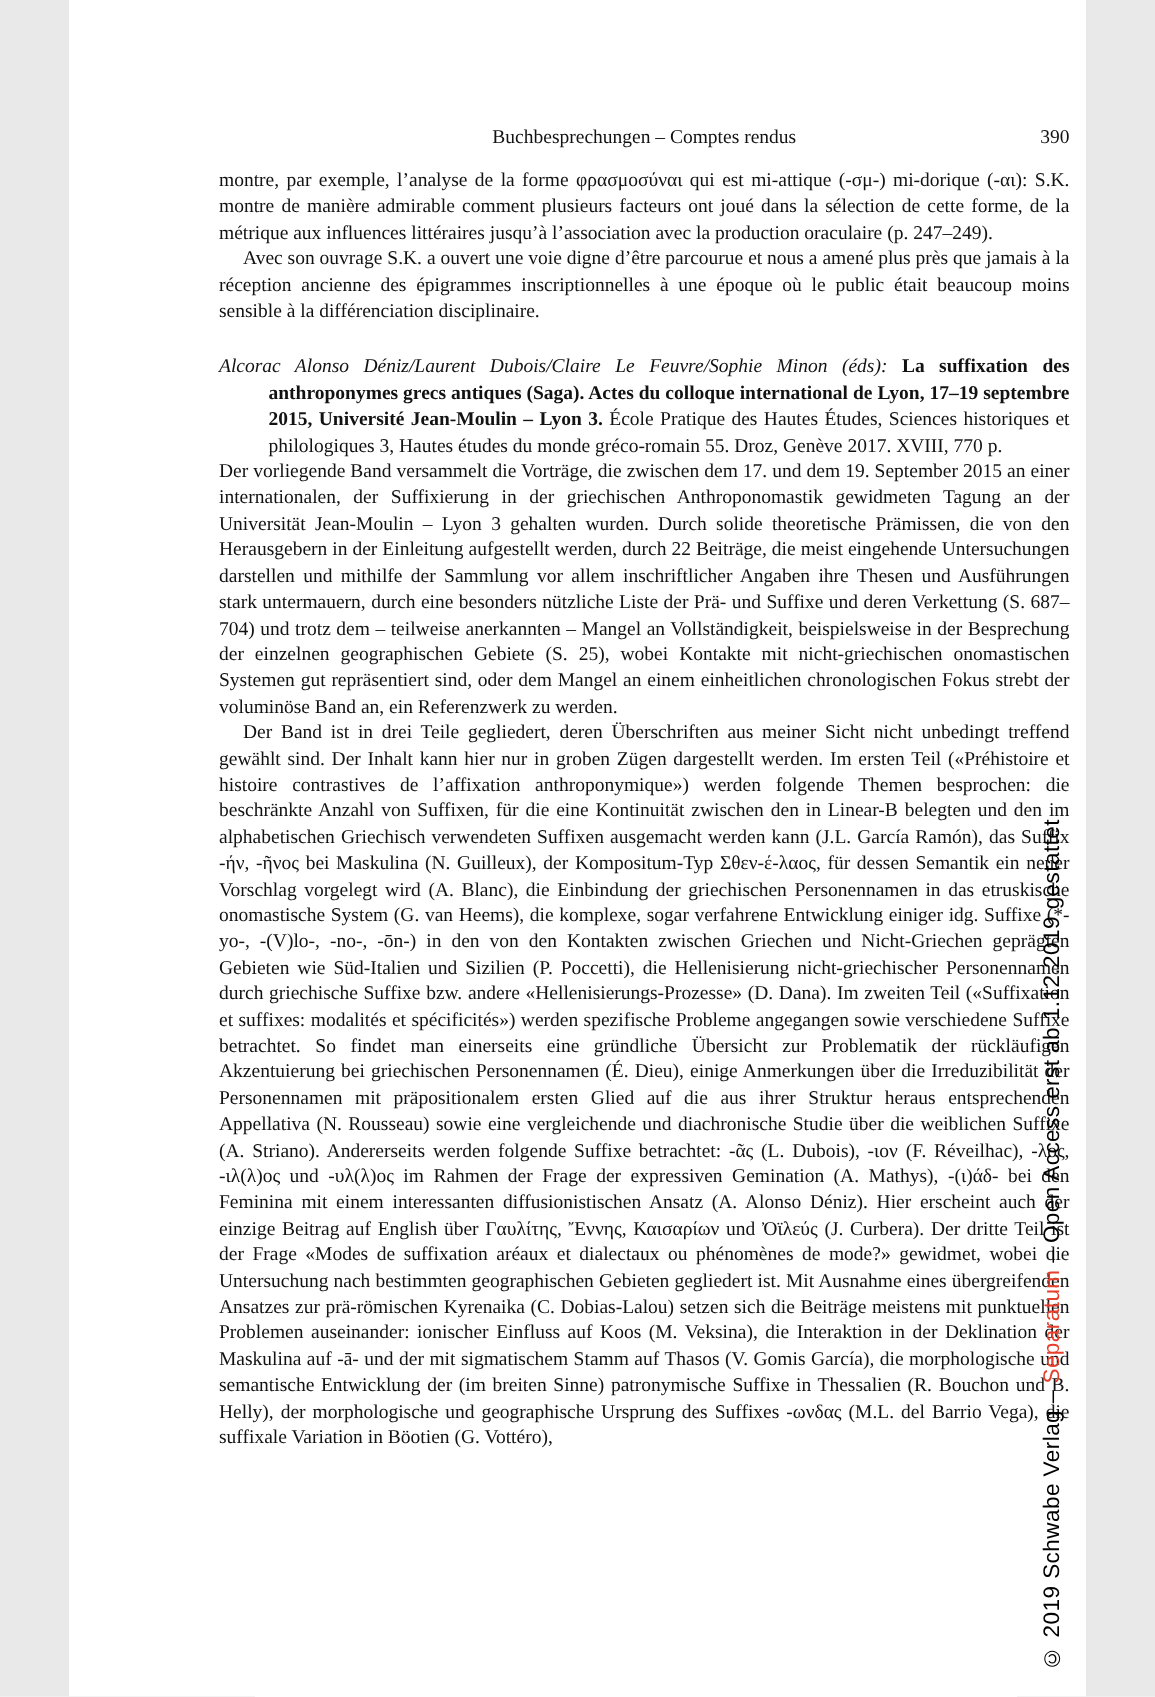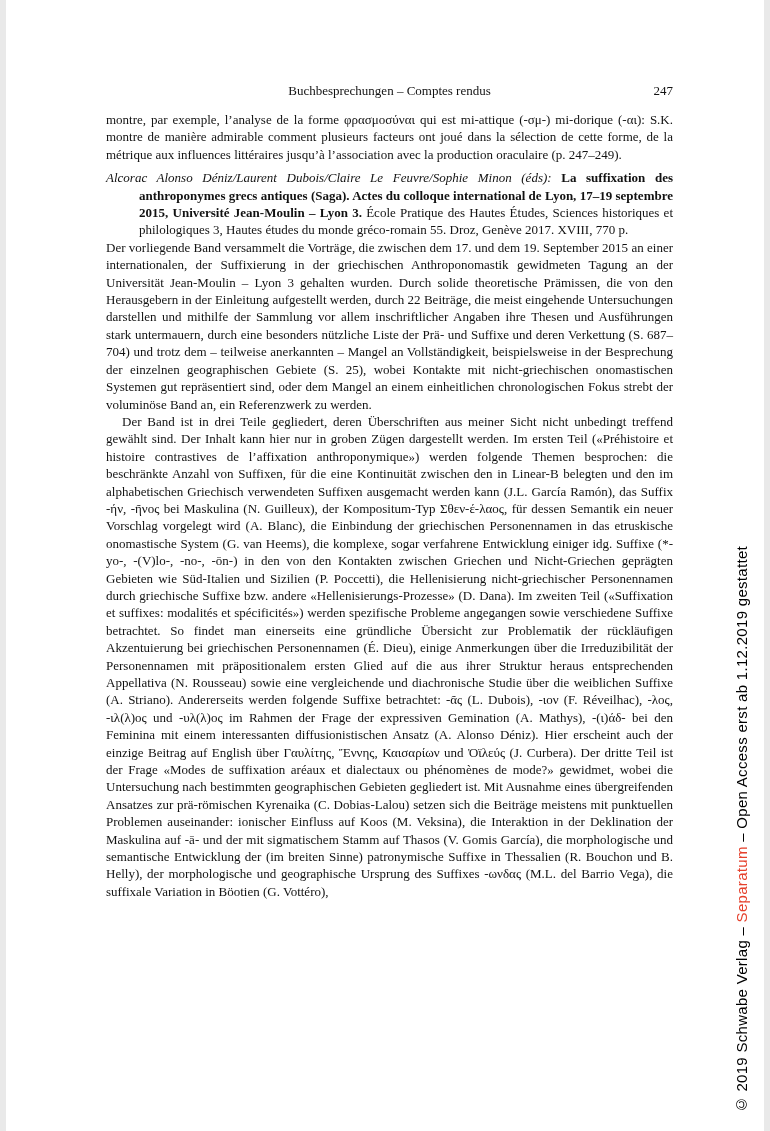--- a/index.html
+++ b/index.html
@@ -1,18 +1,18 @@
 <!DOCTYPE html>
 <html><head>
 <meta charset="utf-8">
 <style>
   html, body { margin: 0; padding: 0; background: #e9e9e9; }
   .page {
     position: relative;
-    width: 758px;
+    width: 678px;
     height: 1131px;
     margin: 0 auto;
     background: #ffffff;
     font-family: "Liberation Serif", "DejaVu Serif", serif;
     color: #121212;
     overflow: hidden;
   }
   .content {
     position: absolute;
     left: 100px;
@@ -30,21 +30,21 @@
   p {
     margin: 0;
     font-size: 13px;
     line-height: 17.4px;
     text-align: justify;
     hyphens: auto;
   }
   .indent { text-indent: 16px; }
   .signature { text-align: right; }
   .reference {
-    margin-top: 6px;
+    margin-top: 20px;
     padding-left: 33px;
     text-indent: -33px;
   }
   .italic { font-style: italic; }
   .bold { font-weight: bold; }
   .sidebar-watermark {
     position: absolute;
     right: 14px;
     bottom: 18px;
     writing-mode: vertical-rl;
@@ -58,25 +58,26 @@
 </style>
 </head>
 <body>
 
 <div class="page">
 
   <div class="content">
 
     <header class="page-header">
       <div class="running-title">Buchbesprechungen – Comptes rendus</div>
-      <div class="page-number">247</div>
+      <div class="page-number">390</div>
     </header>
 
     <p class="para">montre, par exemple, l’analyse de la forme φρασμοσύναι qui est mi-attique (-σμ-) mi-dorique (-αι): S.K. montre de manière admirable comment plusieurs facteurs ont joué dans la sélection de cette forme, de la métrique aux influences littéraires jusqu’à l’association avec la production oraculaire (p. 247–249).</p>
 
+    <p class="para indent">Avec son ouvrage S.K. a ouvert une voie digne d’être parcourue et nous a amené plus près que jamais à la réception ancienne des épigrammes inscriptionnelles à une époque où le public était beaucoup moins sensible à la différenciation disciplinaire.</p>
 
 
     <p class="reference"><span class="italic">Alcorac Alonso Déniz/Laurent Dubois/Claire Le Feuvre/Sophie Minon (éds): </span><span class="bold">La suffixation des anthroponymes grecs antiques (Saga). Actes du colloque international de Lyon, 17–19 septembre 2015, Université Jean-Moulin – Lyon 3. </span><span>École Pratique des Hautes Études, Sciences historiques et philologiques 3, Hautes études du monde gréco-romain 55. Droz, Genève 2017. XVIII, 770 p.</span></p>
 
     <p class="para">Der vorliegende Band versammelt die Vorträge, die zwischen dem 17. und dem 19. September 2015 an einer internationalen, der Suffixierung in der griechischen Anthroponomastik gewidmeten Tagung an der Universität Jean-Moulin – Lyon 3 gehalten wurden. Durch solide theoretische Prämissen, die von den Herausgebern in der Einleitung aufgestellt werden, durch 22 Beiträge, die meist eingehende Untersuchungen darstellen und mithilfe der Sammlung vor allem inschriftlicher Angaben ihre Thesen und Ausführungen stark untermauern, durch eine besonders nützliche Liste der Prä- und Suffixe und deren Verkettung (S. 687–704) und trotz dem – teilweise anerkannten – Mangel an Vollständigkeit, beispielsweise in der Besprechung der einzelnen geographischen Gebiete (S. 25), wobei Kontakte mit nicht-griechischen onomastischen Systemen gut repräsentiert sind, oder dem Mangel an einem einheitlichen chronologischen Fokus strebt der voluminöse Band an, ein Referenzwerk zu werden.</p>
 
     <p class="para indent">Der Band ist in drei Teile gegliedert, deren Überschriften aus meiner Sicht nicht unbedingt treffend gewählt sind. Der Inhalt kann hier nur in groben Zügen dargestellt werden. Im ersten Teil («Préhistoire et histoire contrastives de l’affixation anthroponymique») werden folgende Themen besprochen: die beschränkte Anzahl von Suffixen, für die eine Kontinuität zwischen den in Linear-B belegten und den im alphabetischen Griechisch verwendeten Suffixen ausgemacht werden kann (J.L. García Ramón), das Suffix -ήν, -ῆνος bei Maskulina (N. Guilleux), der Kompositum-Typ Σθεν-έ-λαος, für dessen Semantik ein neuer Vorschlag vorgelegt wird (A. Blanc), die Einbindung der griechischen Personennamen in das etruskische onomastische System (G. van Heems), die komplexe, sogar verfahrene Entwicklung einiger idg. Suffixe (*-yo-, -(V)lo-, -no-, -ōn-) in den von den Kontakten zwischen Griechen und Nicht-Griechen geprägten Gebieten wie Süd-Italien und Sizilien (P. Poccetti), die Hellenisierung nicht-griechischer Personennamen durch griechische Suffixe bzw. andere «Hellenisierungs-Prozesse» (D. Dana). Im zweiten Teil («Suffixation et suffixes: modalités et spécificités») werden spezifische Probleme angegangen sowie verschiedene Suffixe betrachtet. So findet man einerseits eine gründliche Übersicht zur Problematik der rückläufigen Akzentuierung bei griechischen Personennamen (É. Dieu), einige Anmerkungen über die Irreduzibilität der Personennamen mit präpositionalem ersten Glied auf die aus ihrer Struktur heraus entsprechenden Appellativa (N. Rousseau) sowie eine vergleichende und diachronische Studie über die weiblichen Suffixe (A. Striano). Andererseits werden folgende Suffixe betrachtet: -ᾶς (L. Dubois), -ιον (F. Réveilhac), -λος, -ιλ(λ)ος und -υλ(λ)ος im Rahmen der Frage der expressiven Gemination (A. Mathys), -(ι)άδ- bei den Feminina mit einem interessanten diffusionistischen Ansatz (A. Alonso Déniz). Hier erscheint auch der einzige Beitrag auf English über Γαυλίτης, Ἔννης, Καισαρίων und Ὀϊλεύς (J. Curbera). Der dritte Teil ist der Frage «Modes de suffixation aréaux et dialectaux ou phénomènes de mode?» gewidmet, wobei die Untersuchung nach bestimmten geographischen Gebieten gegliedert ist. Mit Ausnahme eines übergreifenden Ansatzes zur prä-römischen Kyrenaika (C. Dobias-Lalou) setzen sich die Beiträge meistens mit punktuellen Problemen auseinander: ionischer Einfluss auf Koos (M. Veksina), die Interaktion in der Deklination der Maskulina auf -ā- und der mit sigmatischem Stamm auf Thasos (V. Gomis García), die morphologische und semantische Entwicklung der (im breiten Sinne) patronymische Suffixe in Thessalien (R. Bouchon und B. Helly), der morphologische und geographische Ursprung des Suffixes -ωνδας (M.L. del Barrio Vega), die suffixale Variation in Böotien (G. Vottéro),</p>
 
   </div>
 

